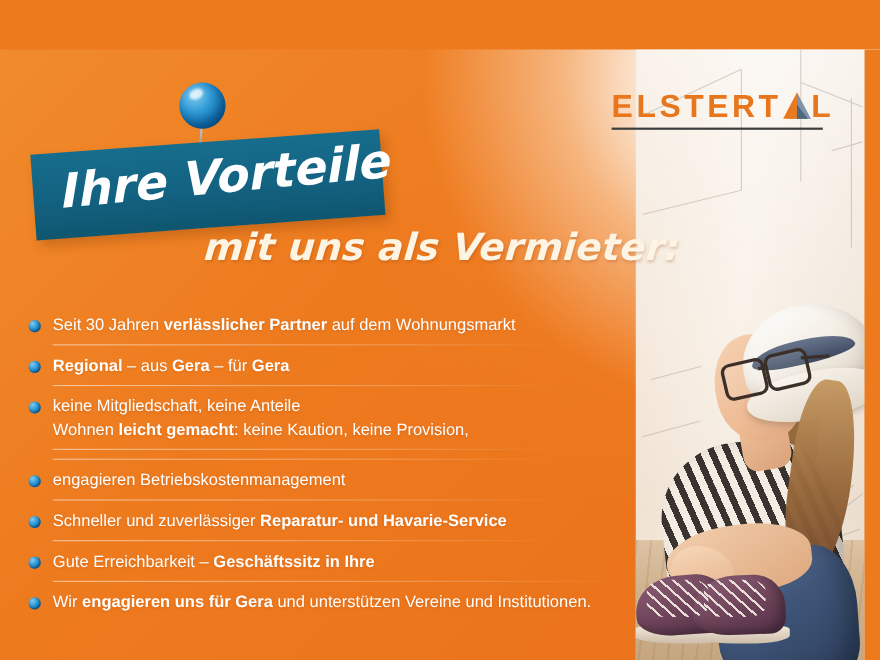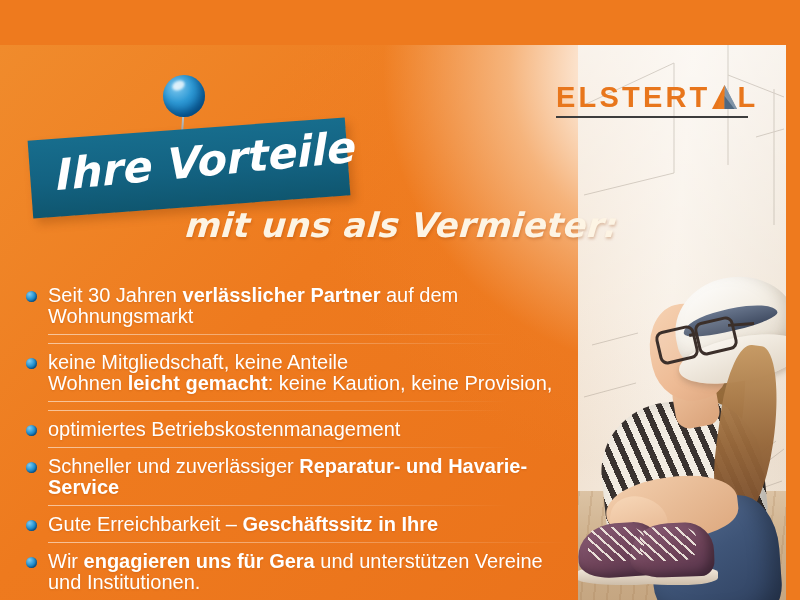--- a/index.html
+++ b/index.html
@@ -214,21 +214,21 @@
   .list{
     position:absolute;left:22px;top:240px;width:548px;
   }
   .item{position:relative;padding:0 0 0 26px;margin-bottom:0;}
   .item .dot{
     position:absolute;left:4px;top:6px;width:11px;height:11px;border-radius:50%;
     background:radial-gradient(circle at 32% 28%, #7fcaf0 0%, #2e9ad6 42%, #0d6ead 78%, #0a5084 100%);
     box-shadow:inset -1px -1px 2px rgba(0,40,80,.5);
   }
   .item .txt{
-    color:#ffffff;font-size:20px;line-height:21px;
+    color:#ffffff;font-size:15px;line-height:21px;
     font-family:"Liberation Sans",sans-serif;
     text-shadow:0 1px 2px rgba(150,60,0,.22);
   }
   .item .txt b{font-weight:bold;}
   .sep{
     height:1px;margin:7px 0 8px 26px;width:460px;
     background:linear-gradient(90deg, rgba(255,255,255,.55), rgba(255,255,255,.22) 70%, rgba(255,255,255,0));
   }
   .sep.wide{width:520px;}
 </style>
@@ -311,34 +311,40 @@
   <div class="subhead">mit uns als Vermieter:</div>
 
   <div class="list" id="benefits-list">
       <div class="item">
         <span class="dot"></span>
         <div class="txt">
           <div><span>Seit 30 Jahren </span><b>verlässlicher Partner</b><span> auf dem Wohnungsmarkt</span></div>
         </div>
       </div>
       <div class="sep"></div>
+      <div class="item">
+        <span class="dot"></span>
+        <div class="txt">
+          <div><b>Regional</b><span> – aus </span><b>Gera</b><span> – für </span><b>Gera</b></div>
+        </div>
+      </div>
       <div class="sep"></div>
       <div class="item">
         <span class="dot"></span>
         <div class="txt">
           <div><span>keine Mitgliedschaft, keine Anteile</span></div>
           <div><span>Wohnen </span><b>leicht gemacht</b><span>: keine Kaution, keine Provision,</span></div>
         </div>
       </div>
       <div class="sep"></div>
       <div class="sep"></div>
       <div class="item">
         <span class="dot"></span>
         <div class="txt">
-          <div><span>optimiertes Betriebskostenmanagement</span></div>
+          <div><span>engagieren Betriebskostenmanagement</span></div>
         </div>
       </div>
       <div class="sep"></div>
       <div class="item">
         <span class="dot"></span>
         <div class="txt">
           <div><span>Schneller und zuverlässiger </span><b>Reparatur- und Havarie-Service</b></div>
         </div>
       </div>
       <div class="sep"></div>

